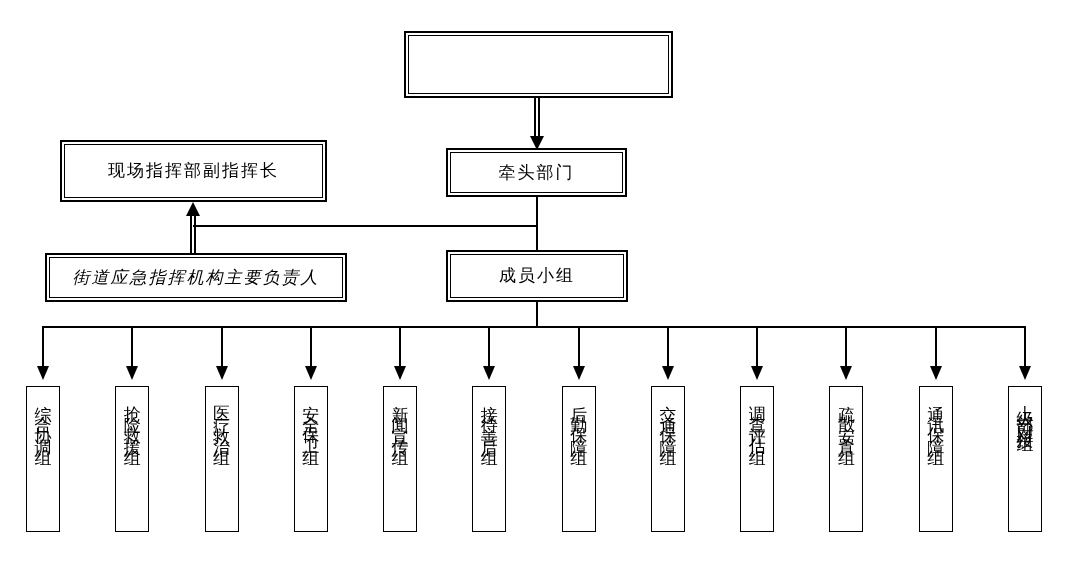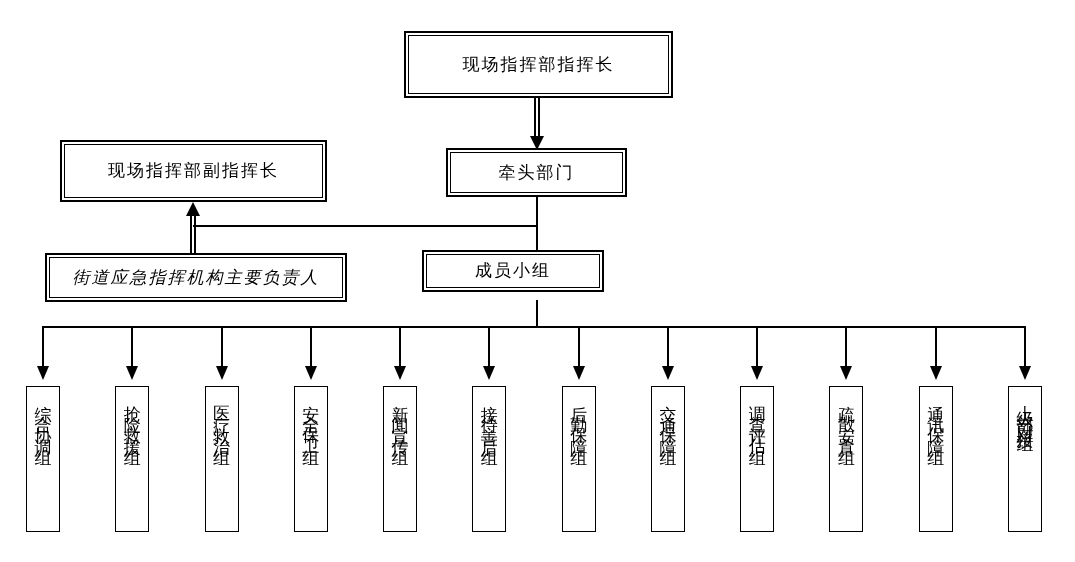--- a/index.html
+++ b/index.html
@@ -80,33 +80,32 @@
     font-size:17px;
     padding-top:5px;
   }
 </style>
 </head>
 <body>
 
 <div id="canvas">
 
   <div class="dbox" style="left:404px;top:31px;width:269px;height:67px;">
-    <div>现场指挥部指挥长</div>
   </div>
 
   <div class="dstem" style="left:534px;top:98px;height:39px;"></div>
   <div class="head-down" style="left:530px;top:136px;"></div>
 
   <div class="dbox" style="left:446px;top:148px;width:181px;height:49px;">
     <div>牵头部门</div>
   </div>
 
   <div class="vline" style="left:536px;top:197px;width:2px;height:53px;"></div>
 
-  <div class="dbox" style="left:422px;top:250px;width:182px;height:42px;">
+  <div class="dbox" style="left:446px;top:250px;width:182px;height:52px;">
     <div>成员小组</div>
   </div>
 
   <div class="dbox" style="left:60px;top:140px;width:267px;height:62px;">
     <div>现场指挥部副指挥长</div>
   </div>
 
   <div class="dbox" style="left:45px;top:253px;width:302px;height:49px;font-style:italic;">
     <div>街道应急指挥机构主要负责人</div>
   </div>

